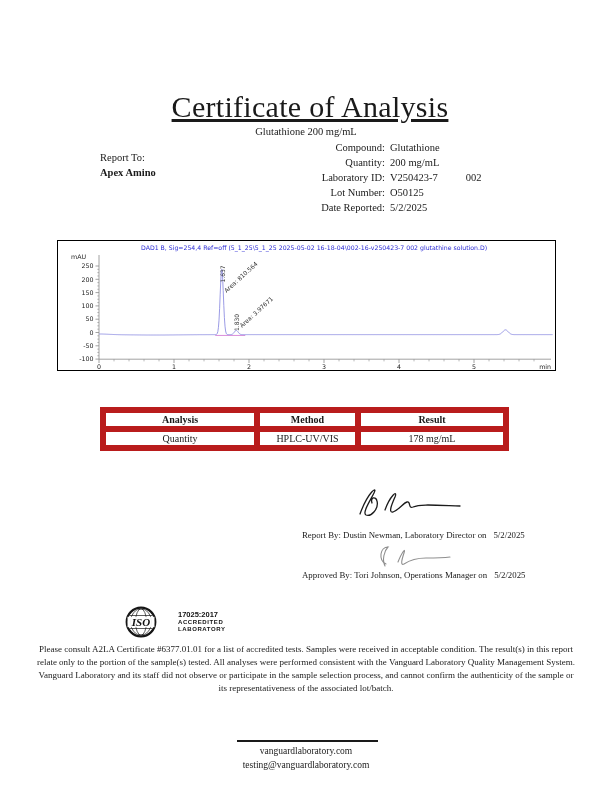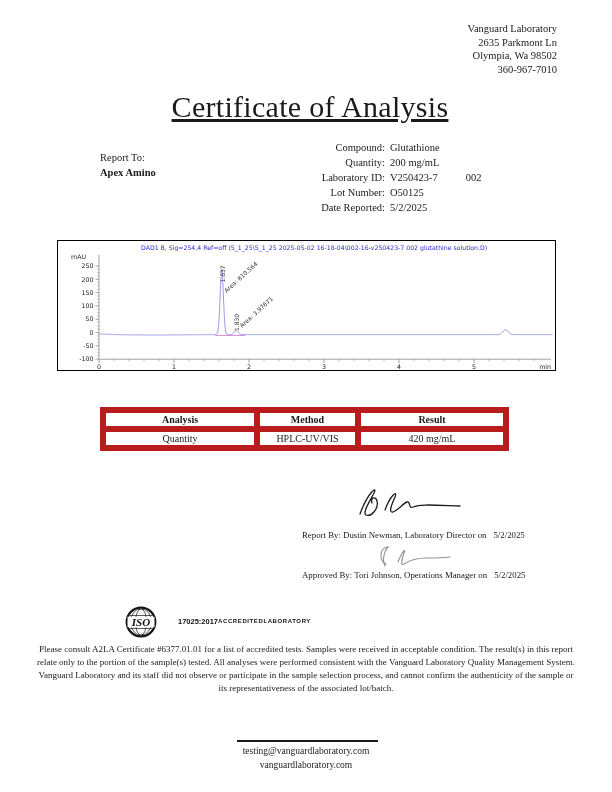--- a/index.html
+++ b/index.html
@@ -28,43 +28,38 @@
   .cw1{width:148px}.cw2{width:95px}.cw3{width:142px}
   
   .sig1{left:352px;top:483px;}
   .sig2{left:372px;top:543px;}
   .sigline{font-size:8.8px;white-space:nowrap;}
   .sigline .dt{margin-left:7px;}
   .sl1{left:302px;top:530px;}
   .sl2{left:302px;top:570px;}
   
   .iso{left:125px;top:606px;display:flex;align-items:center;gap:21px;}
-  .isotxt{display:flex;flex-direction:row;justify-content:center;color:#111;
+  .isotxt{display:flex;flex-direction:column;justify-content:center;color:#111;
           font-family:"Liberation Sans",sans-serif;}
   .isotxt .l1{font-size:7.5px;font-weight:bold;line-height:8px;}
   .isotxt .l2,.isotxt .l3{font-size:6px;font-weight:bold;letter-spacing:.6px;line-height:7px;}
   
   .disc{left:36px;top:643px;width:540px;text-align:center;font-size:9px;line-height:13px;}
   .rule{left:237px;top:740px;width:141px;height:1.5px;background:#1a1a1a;}
   .foot{left:0;top:745px;width:612px;text-align:center;font-size:9.5px;line-height:13.5px;}
 </style>
 </head>
 <body>
 
 <div class="page">
 
 
-  <div class="abs addr">
-    <div>Vanguard Laboratory</div>
-    <div>2635 Parkmont Ln</div>
-    <div>Olympia, Wa 98502</div>
-    <div>360-967-7010</div>
-  </div>
 
   <div class="abs title">Certificate of Analysis</div>
+  <div class="abs subtitle">Glutathione  200 mg/mL</div>
 
   <div class="abs reportto">
     <div>Report To:</div>
     <div class="client">Apex Amino</div>
   </div>
 
   <div class="abs infogrid">
     <div class="lbl">Compound:</div>
     <div>Glutathione</div>
     <div class="lbl">Quantity:</div>
@@ -171,21 +166,21 @@
   <table class="res">
     <tbody>
         <tr>
       <th class="cw1">Analysis</th>
       <th class="cw2">Method</th>
       <th class="cw3">Result</th>
     </tr>
     <tr>
       <td>Quantity</td>
       <td>HPLC-UV/VIS</td>
-      <td>420 mg/mL</td>
+      <td>178 mg/mL</td>
     </tr>
   </tbody>
     </table>
 
   <div class="abs sig1">
     <svg width="115" height="40" viewBox="0 0 115 40">
       <path d="M8,31 C16,9 26,2 22,10 C18,18 10,30 14,32 C19,34 27,26 25,18 C24,13 18,14 20,20
                M33,27 C38,13 46,6 43,14 C40,21 36,30 41,29 C47,27 51,20 55,19 C59,18 56,26 61,24
                C68,21 80,22 108,23" fill="none" stroke="#1b1b1b" stroke-width="1.3" stroke-linecap="round"></path>
     </svg>
@@ -225,17 +220,17 @@
       <div class="l1">17025:2017</div>
       <div class="l2">ACCREDITED</div>
       <div class="l3">LABORATORY</div>
     </div>
   </div>
 
   <div class="abs disc">Please consult A2LA Certificate #6377.01.01 for a list of accredited tests. Samples were received in acceptable condition. The result(s) in this report relate only to the portion of the sample(s) tested. All analyses were performed consistent with the Vanguard Laboratory Quality Management System. Vanguard Laboratory and its staff did not observe or participate in the sample selection process, and cannot confirm the authenticity of the sample or its representativeness of the associated lot/batch.</div>
 
   <div class="abs rule"></div>
   <div class="abs foot">
+    <div>vanguardlaboratory.com</div>
     <div>testing@vanguardlaboratory.com</div>
-    <div>vanguardlaboratory.com</div>
   </div>
 
 </div>
 
 </body></html>

